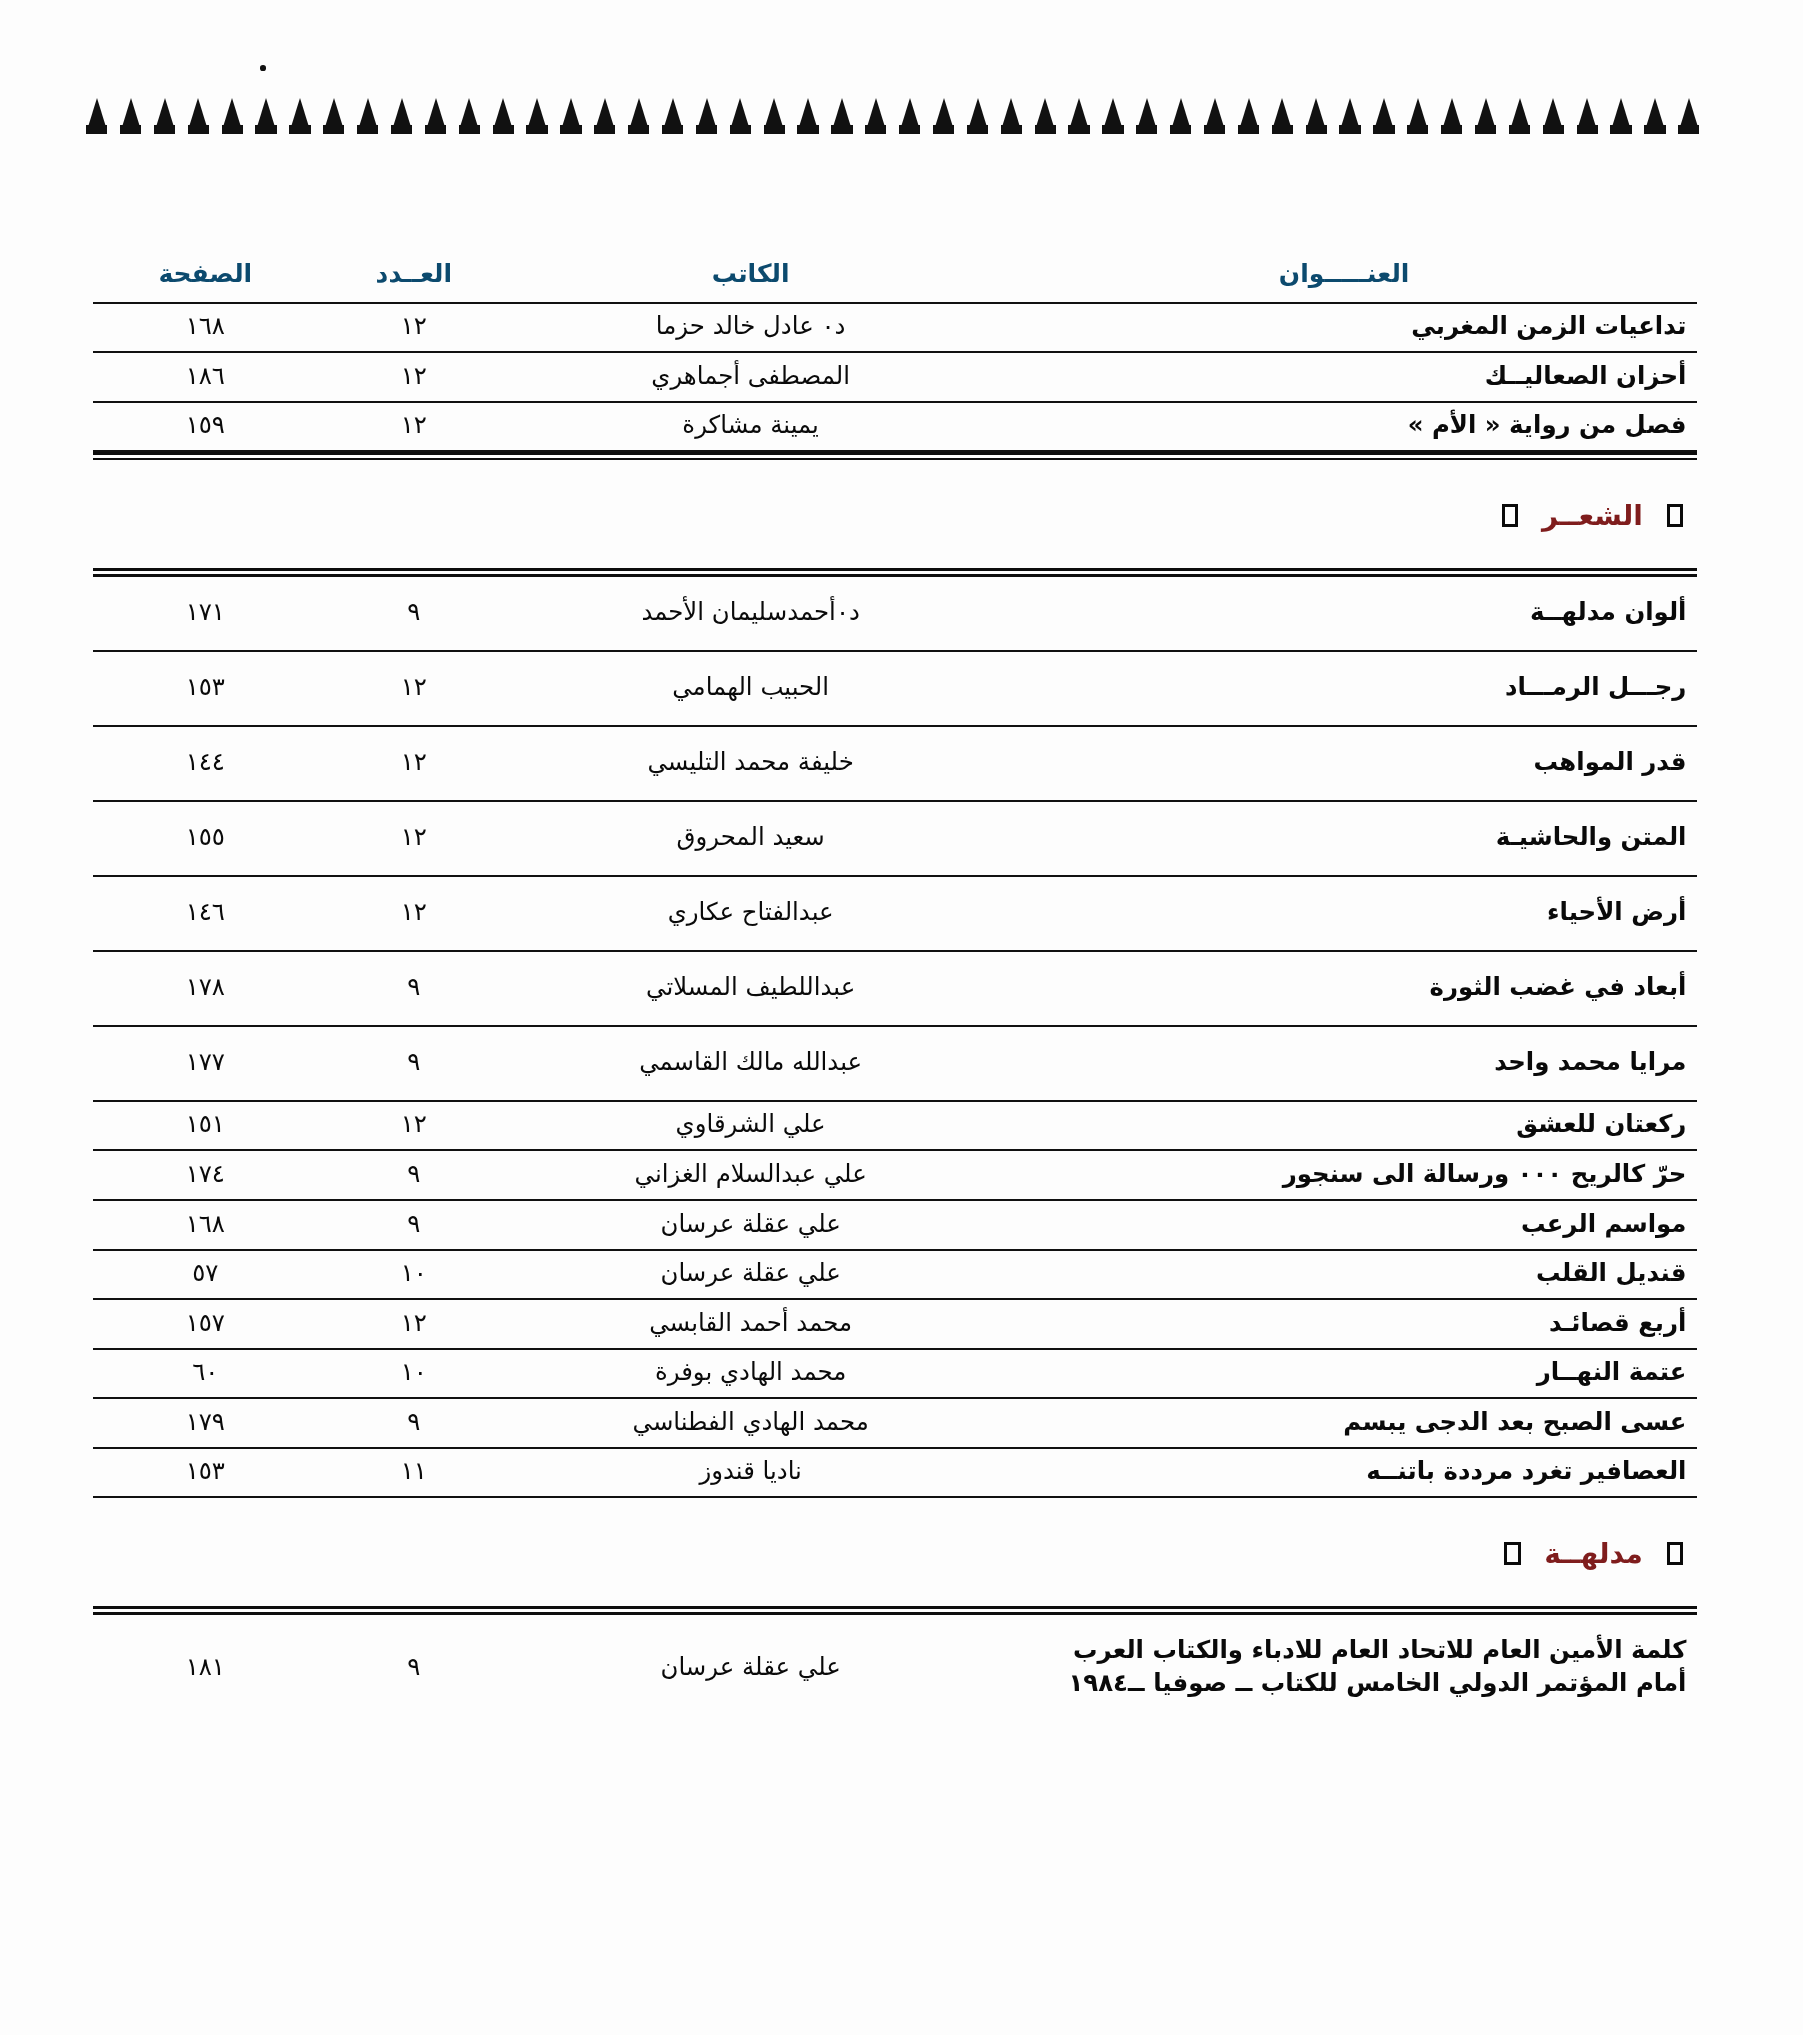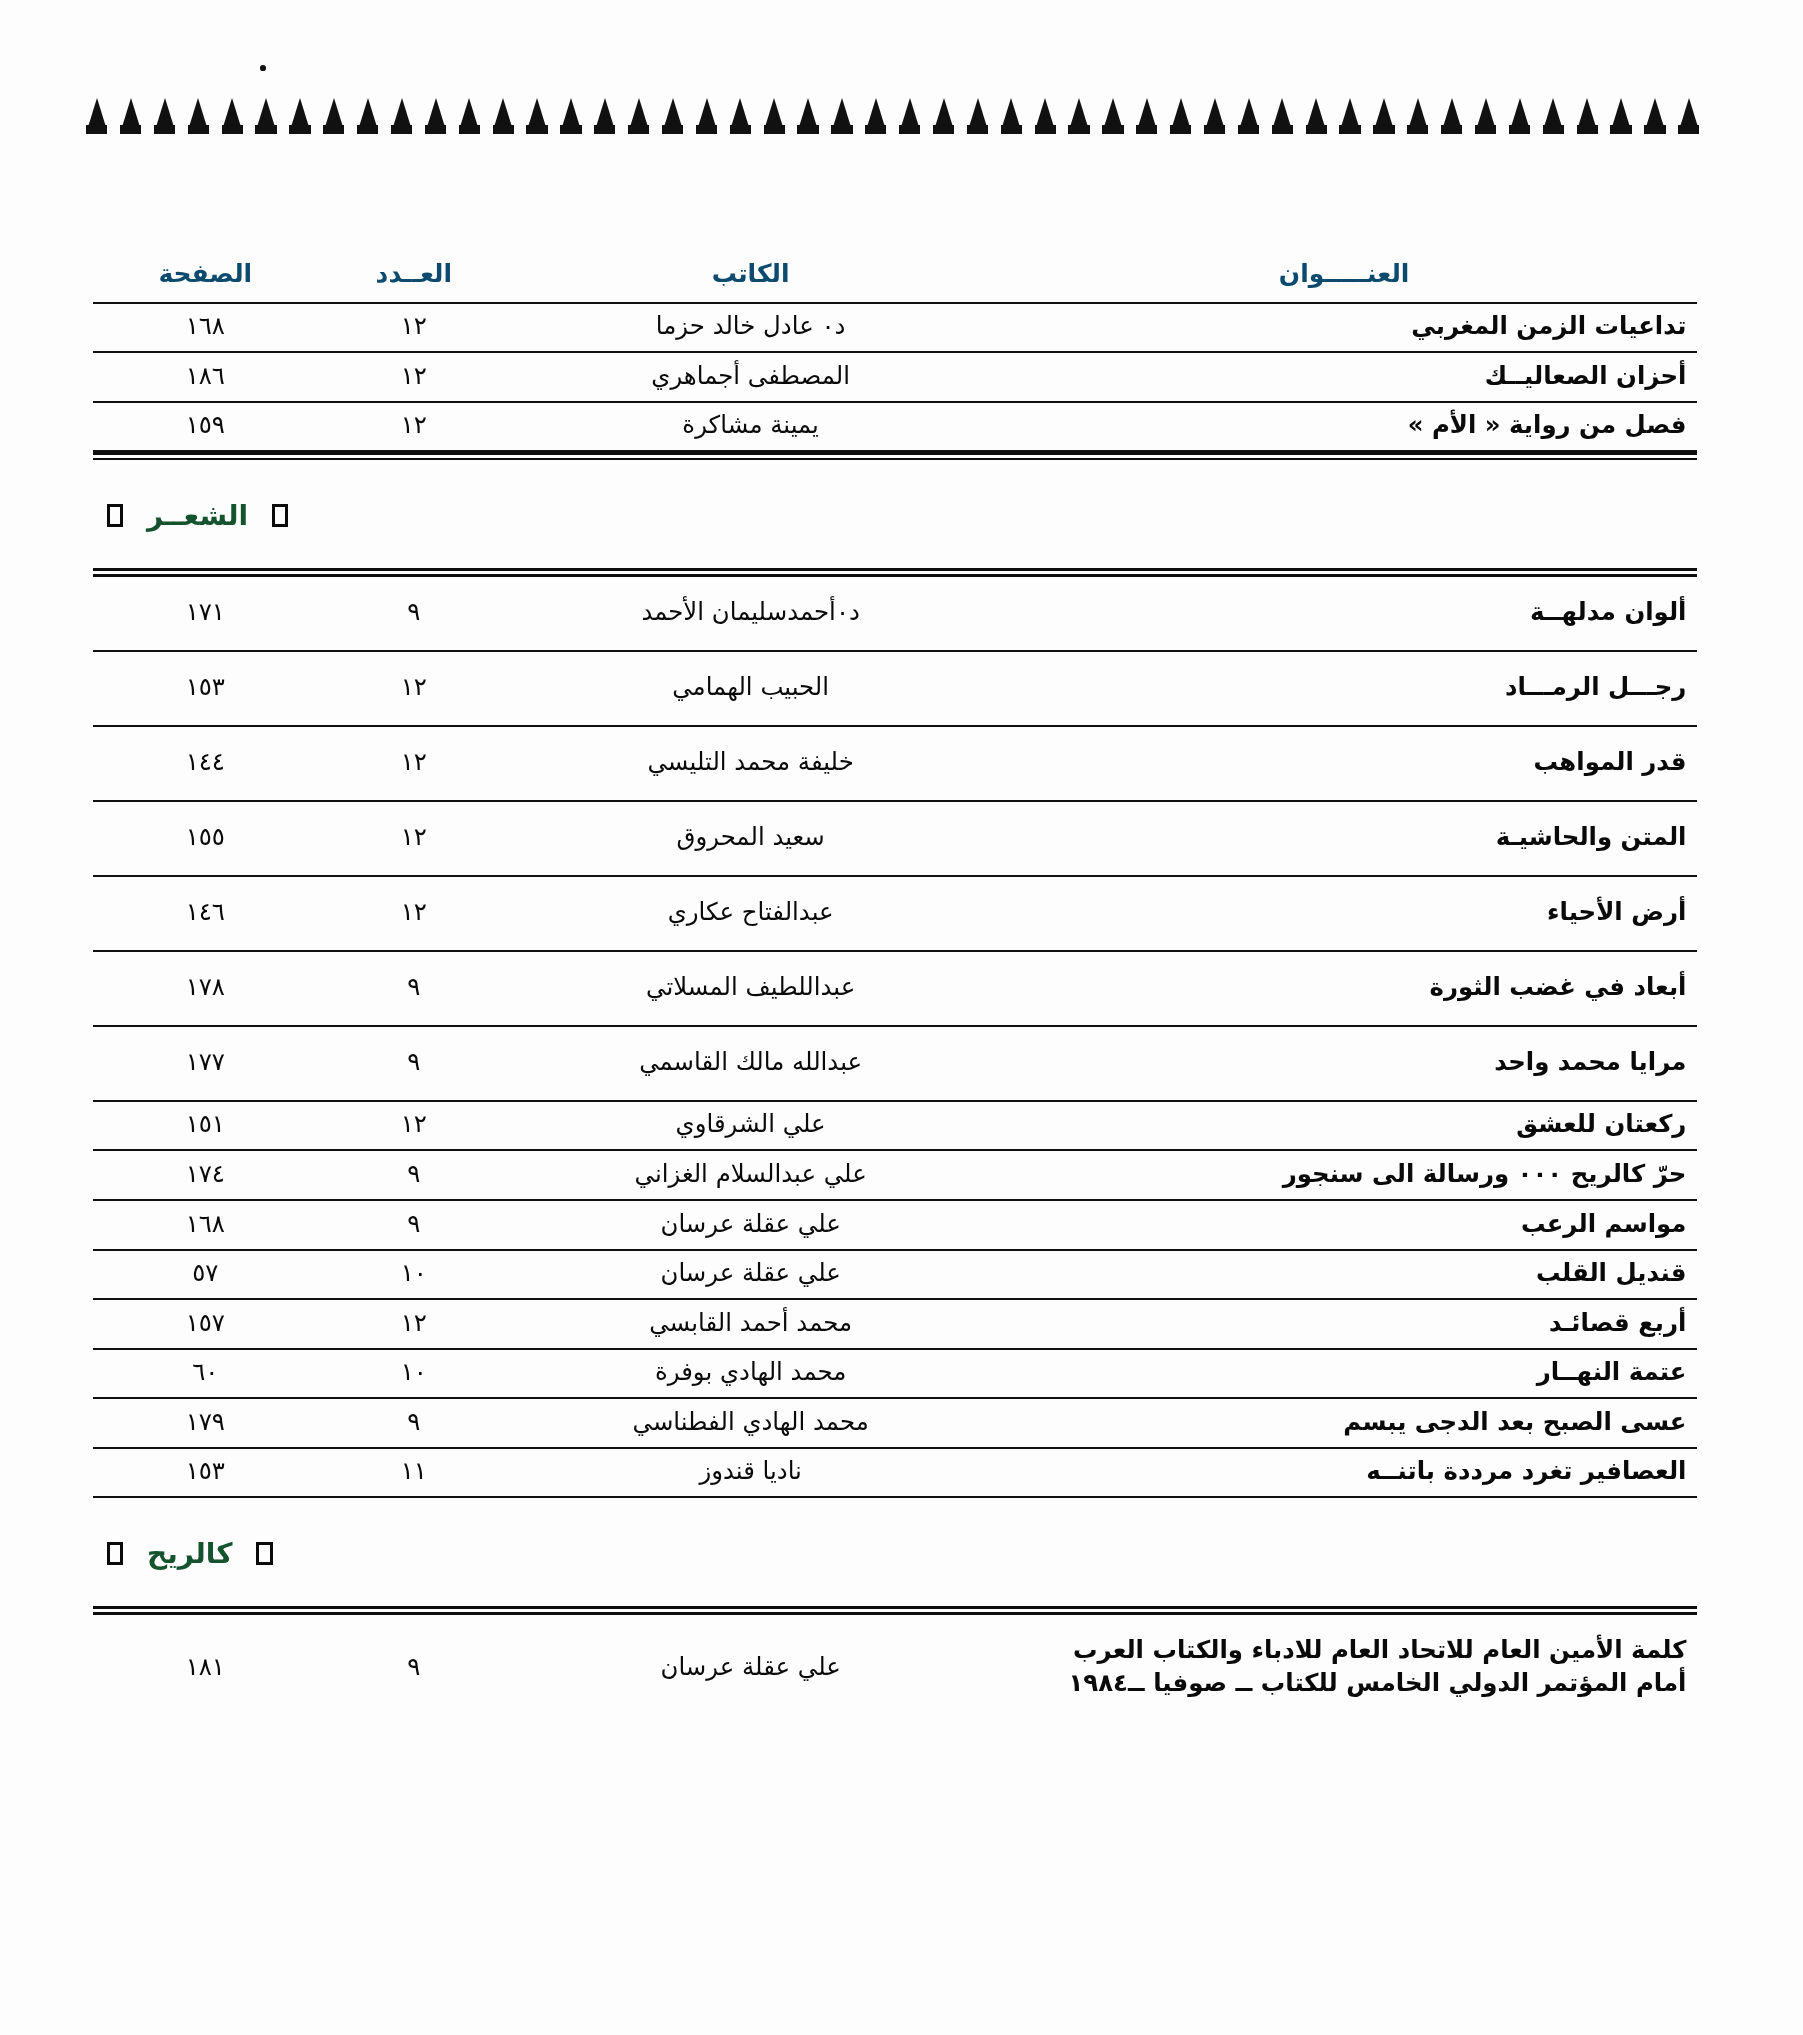--- a/index.html
+++ b/index.html
@@ -127,25 +127,25 @@
 
   td.cell-title  { text-align: right; padding-right: 14px; font-weight: bold; }
   td.cell-writer { text-align: center; margin-top: 14px; }
   td.cell-issue  { text-align: center; }
   td.cell-page   { text-align: center; }
 
   tr.data-row.last-of-block td { border-bottom: 2px solid #111; }
 
   
   .section-banner {
-    text-align: left;
+    text-align: right;
     padding: 37px 0 35px 0;
     font-size: 28px;
     font-weight: bold;
-    color: #14532d;
+    color: #7f1d1d;
     letter-spacing: 1.6px;
   }
   .sq {
     display: inline-block;
     width: 16.3px;
     height: 23px;
     border: 3.7px solid #0a0a0a;
     vertical-align: middle;
     margin: 0 14px;
     box-sizing: border-box;
@@ -371,21 +371,21 @@
           <td class="cell-title">العصافير تغرد مرددة باتنــه</td>
           <td class="cell-writer">ناديا قندوز</td>
           <td class="cell-issue">١١</td>
           <td class="cell-page">١٥٣</td>
         </tr>
       </tbody>
     </table>
 
     <div class="section-banner">
       <span class="sq"></span>
-      <span class="banner-word">كالريح</span>
+      <span class="banner-word">مدلهــة</span>
       <span class="sq"></span>
     </div>
     <div class="block-top-rules"></div>
 
     <table class="toc">
       <colgroup>
         <col class="c-title">
           <col class="c-writer">
           <col class="c-issue">
           <col class="c-page">

